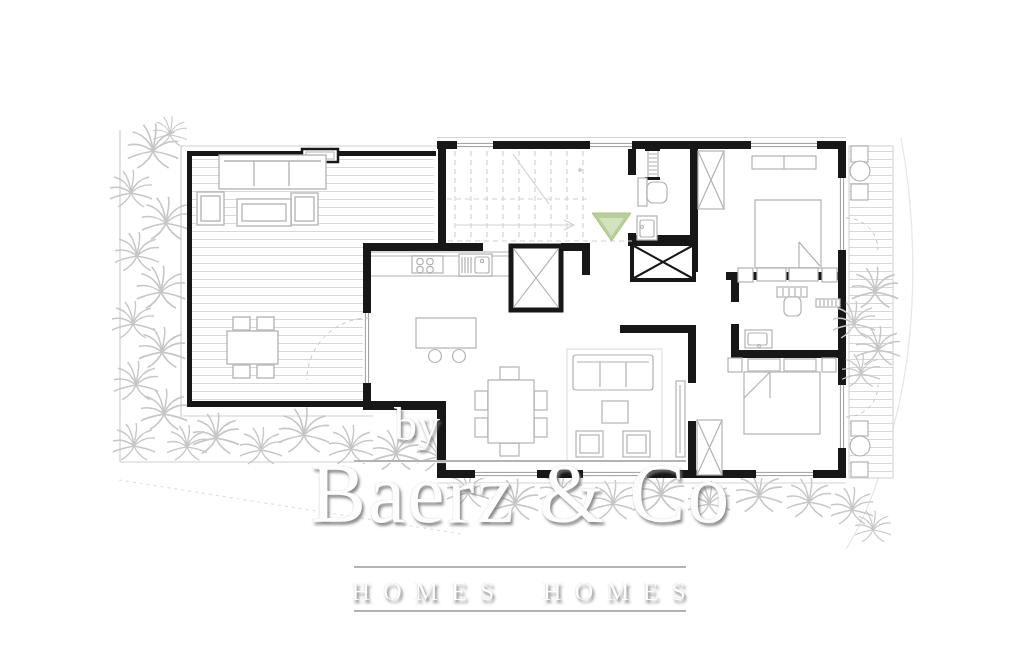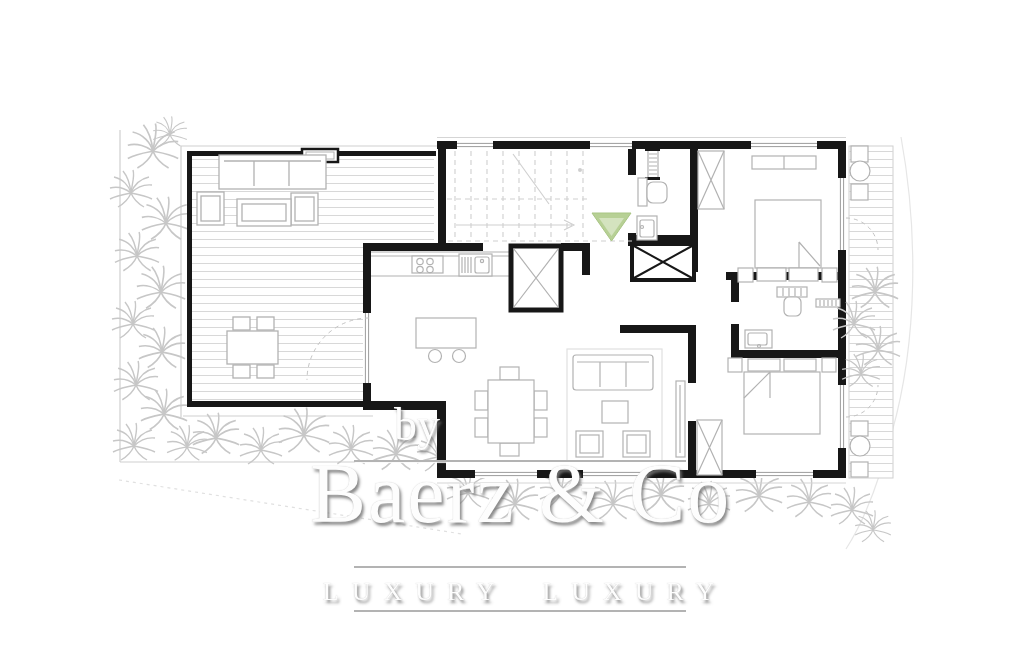--- a/index.html
+++ b/index.html
@@ -355,17 +355,17 @@
   </g>
 
   <path d="M369,318 A62,62 0 0 0 307,380" fill="none" stroke="#c4c4c4" stroke-width="1" stroke-dasharray="4 4"></path>
 </svg>
 
 <div>
   <div class="wm wm-by">by</div>
   <div class="wm-rule r1"></div>
   <div class="wm wm-brand">Baerz &amp; Co</div>
   <div class="wm-rule r2"></div>
-  <div class="wm wm-tagline">LUXURY LUXURY</div>
+  <div class="wm wm-tagline">HOMES HOMES</div>
   <div class="wm-rule r3"></div>
 </div>
 
 </div>
 
 </body></html>

